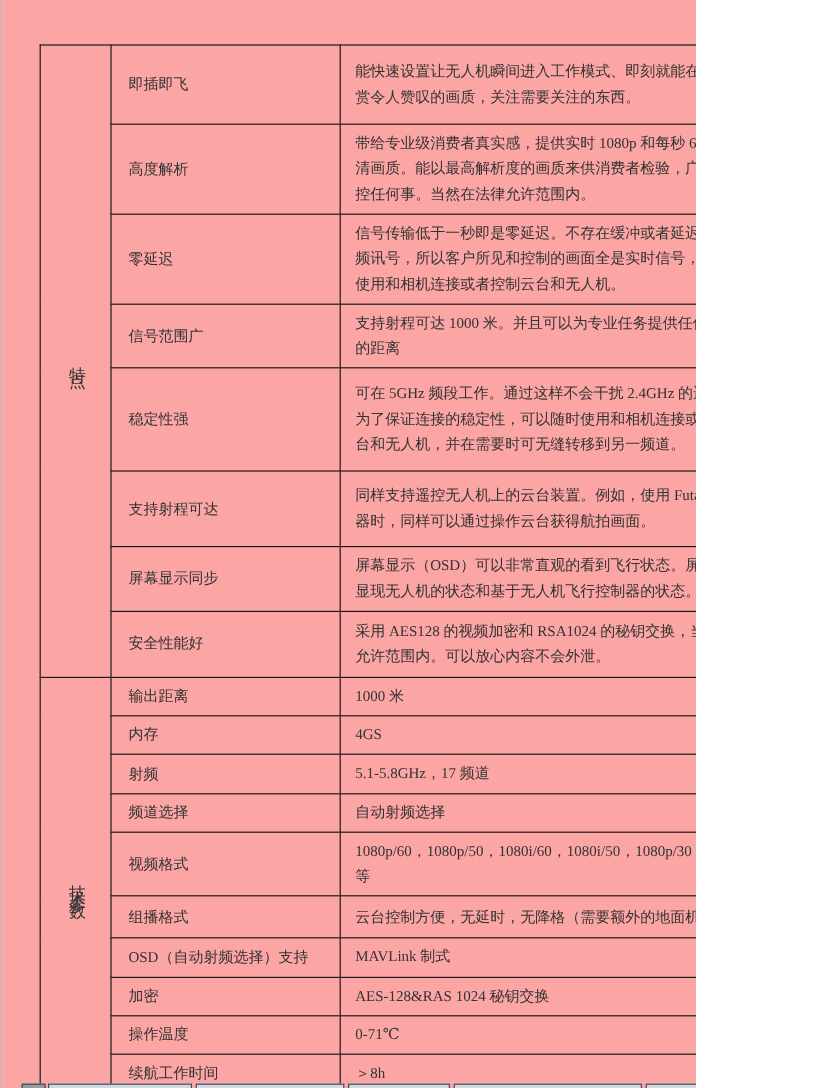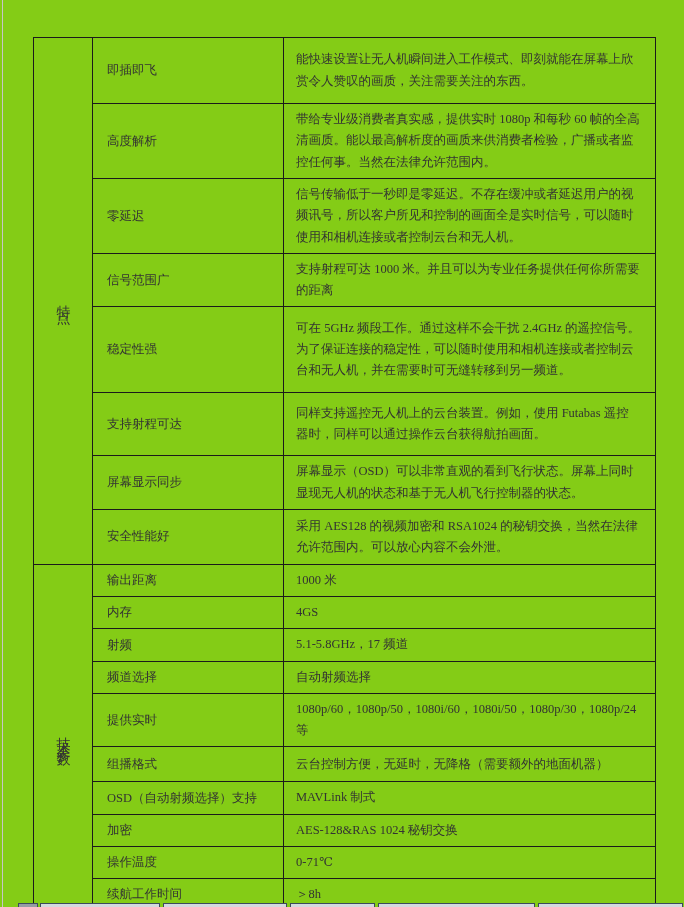--- a/index.html
+++ b/index.html
@@ -1,20 +1,20 @@
 <!DOCTYPE html>
 <html><head>
 <meta charset="utf-8">
 <style>
   html, body { margin: 0; padding: 0; background: #ffffff; }
   .page {
     position: relative;
-    width: 684px;
+    width: 580px;
     height: 907px;
-    background: #84cc16;
+    background: #fca5a5;
     overflow: hidden;
     font-family: "Liberation Serif", "DejaVu Serif", serif;
     color: #333333;
   }
   .edge-line {
     position: absolute;
     left: 2px; top: 0; bottom: 0;
     width: 1px;
     background: #c6c6c6;
   }
@@ -128,21 +128,21 @@
       </tr>
       <tr style="height:29px">
         <td class="lbl">射频</td>
         <td class="val">5.1-5.8GHz，17 频道</td>
       </tr>
       <tr style="height:28px">
         <td class="lbl">频道选择</td>
         <td class="val">自动射频选择</td>
       </tr>
       <tr style="height:53px">
-        <td class="lbl">提供实时</td>
+        <td class="lbl">视频格式</td>
         <td class="val">1080p/60，1080p/50，1080i/60，1080i/50，1080p/30，1080p/24 等</td>
       </tr>
       <tr style="height:35px">
         <td class="lbl">组播格式</td>
         <td class="val">云台控制方便，无延时，无降格（需要额外的地面机器）</td>
       </tr>
       <tr style="height:30px">
         <td class="lbl">OSD（自动射频选择）支持</td>
         <td class="val">MAVLink 制式</td>
       </tr>

